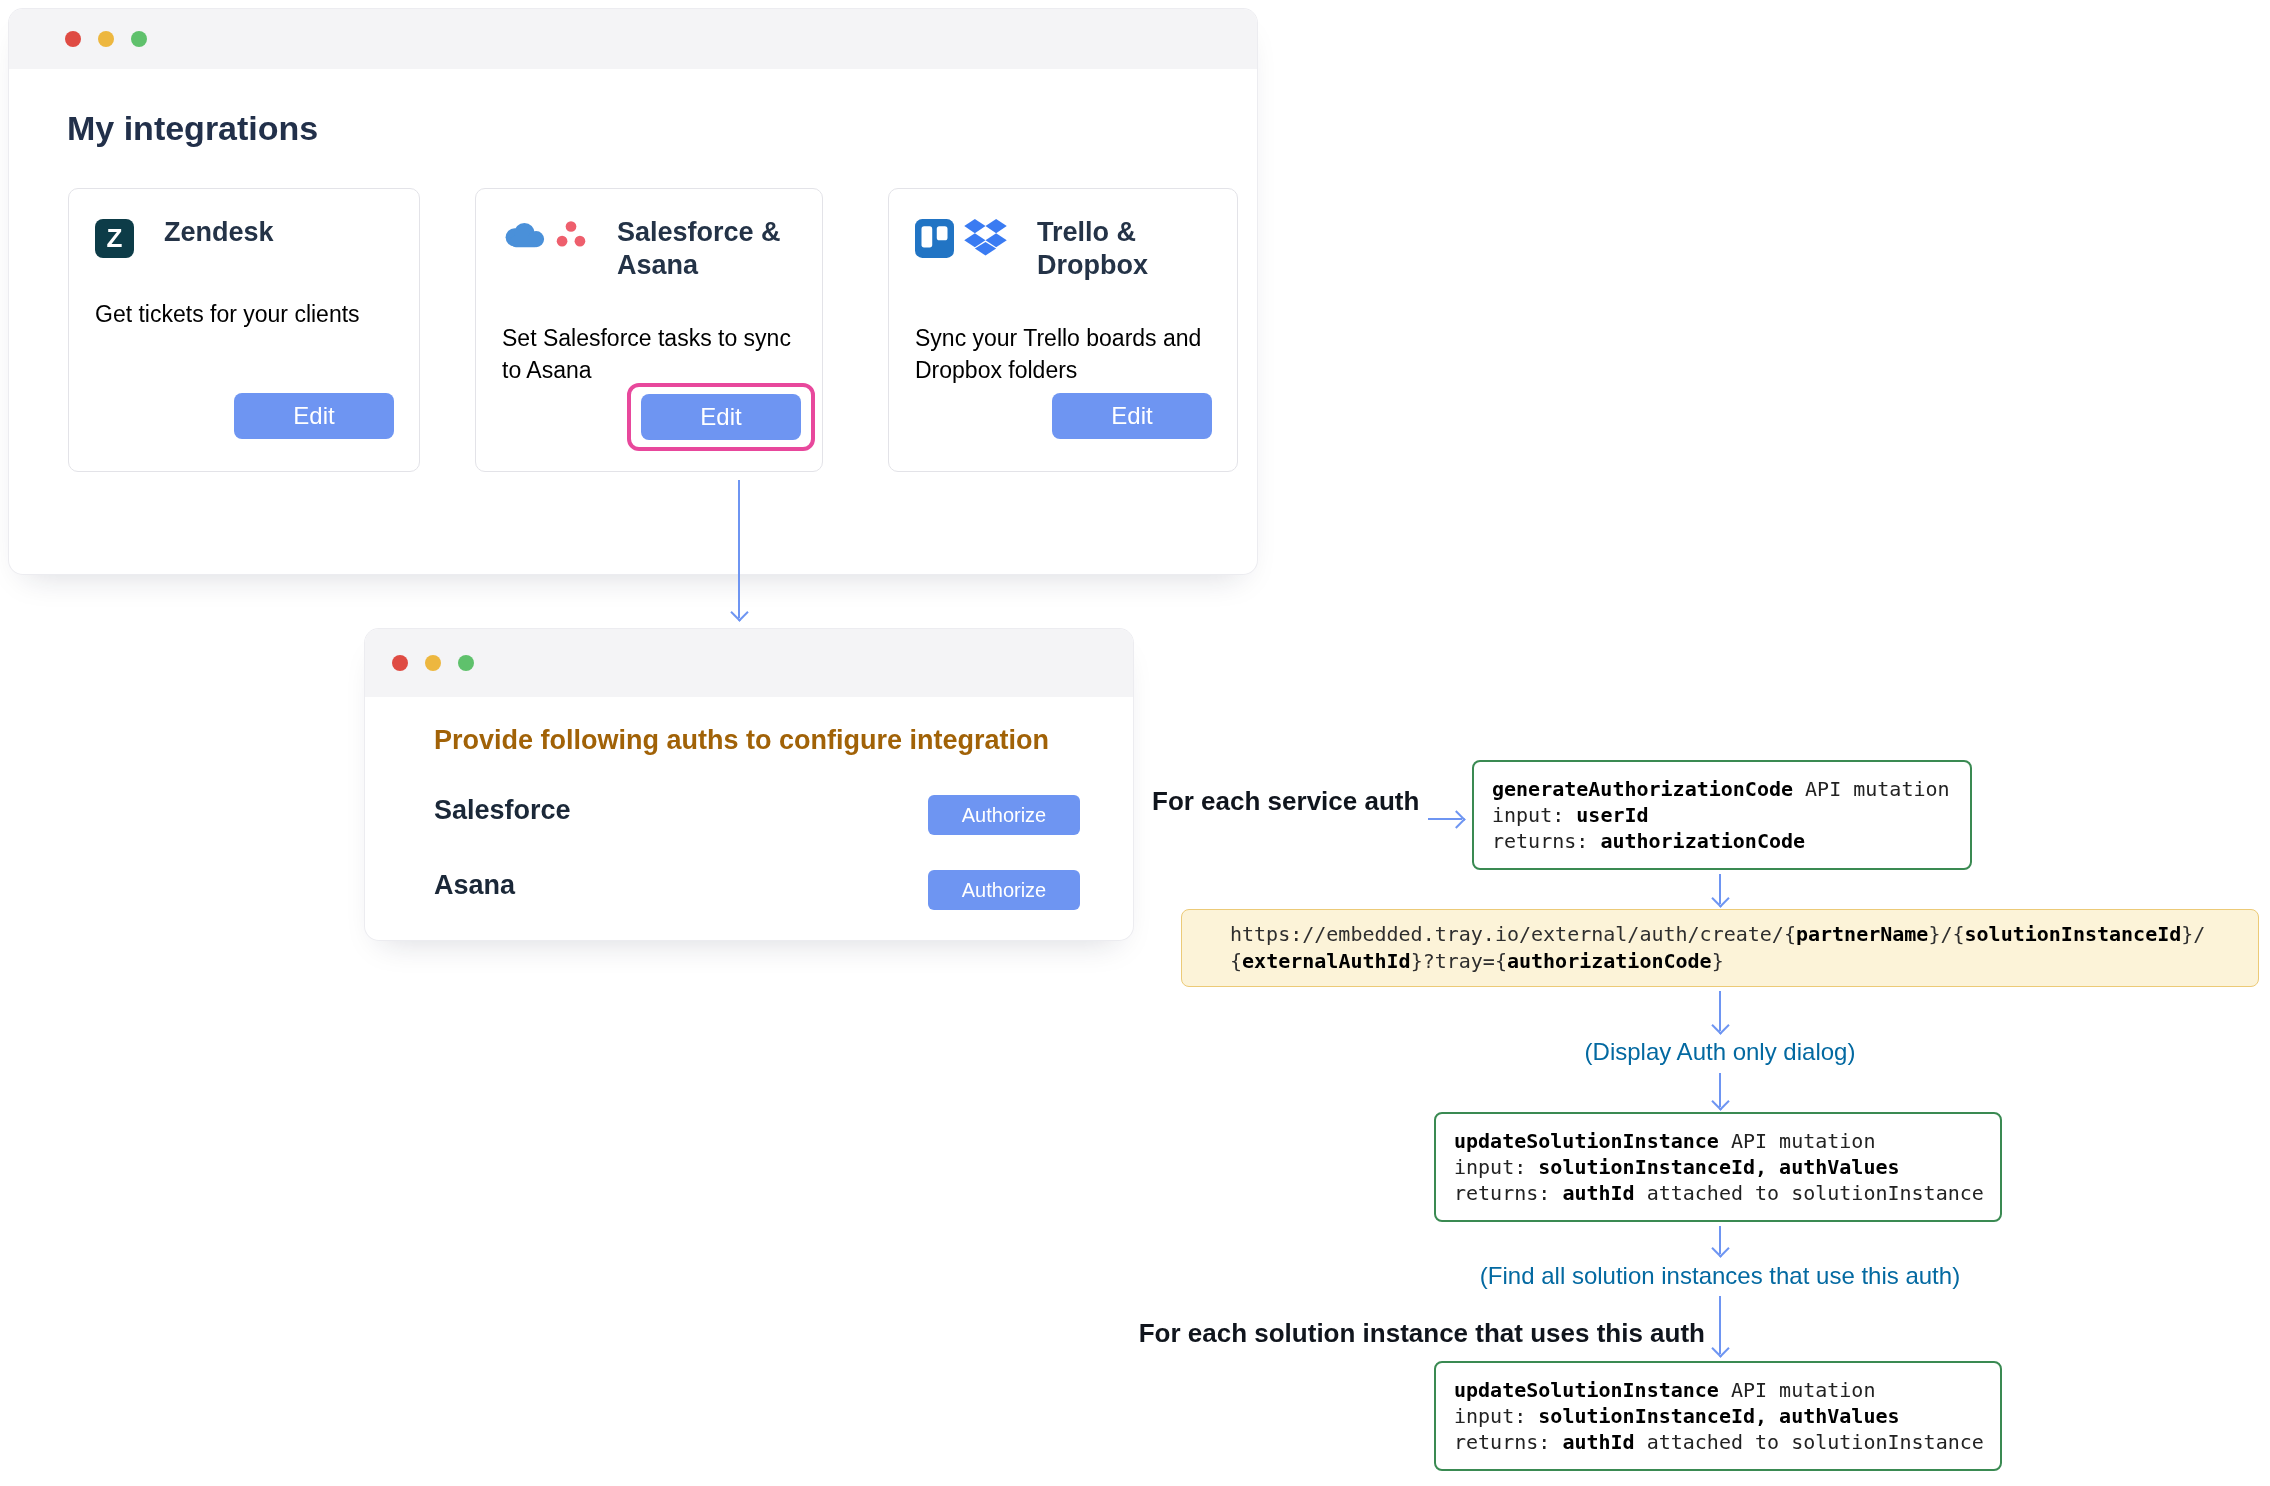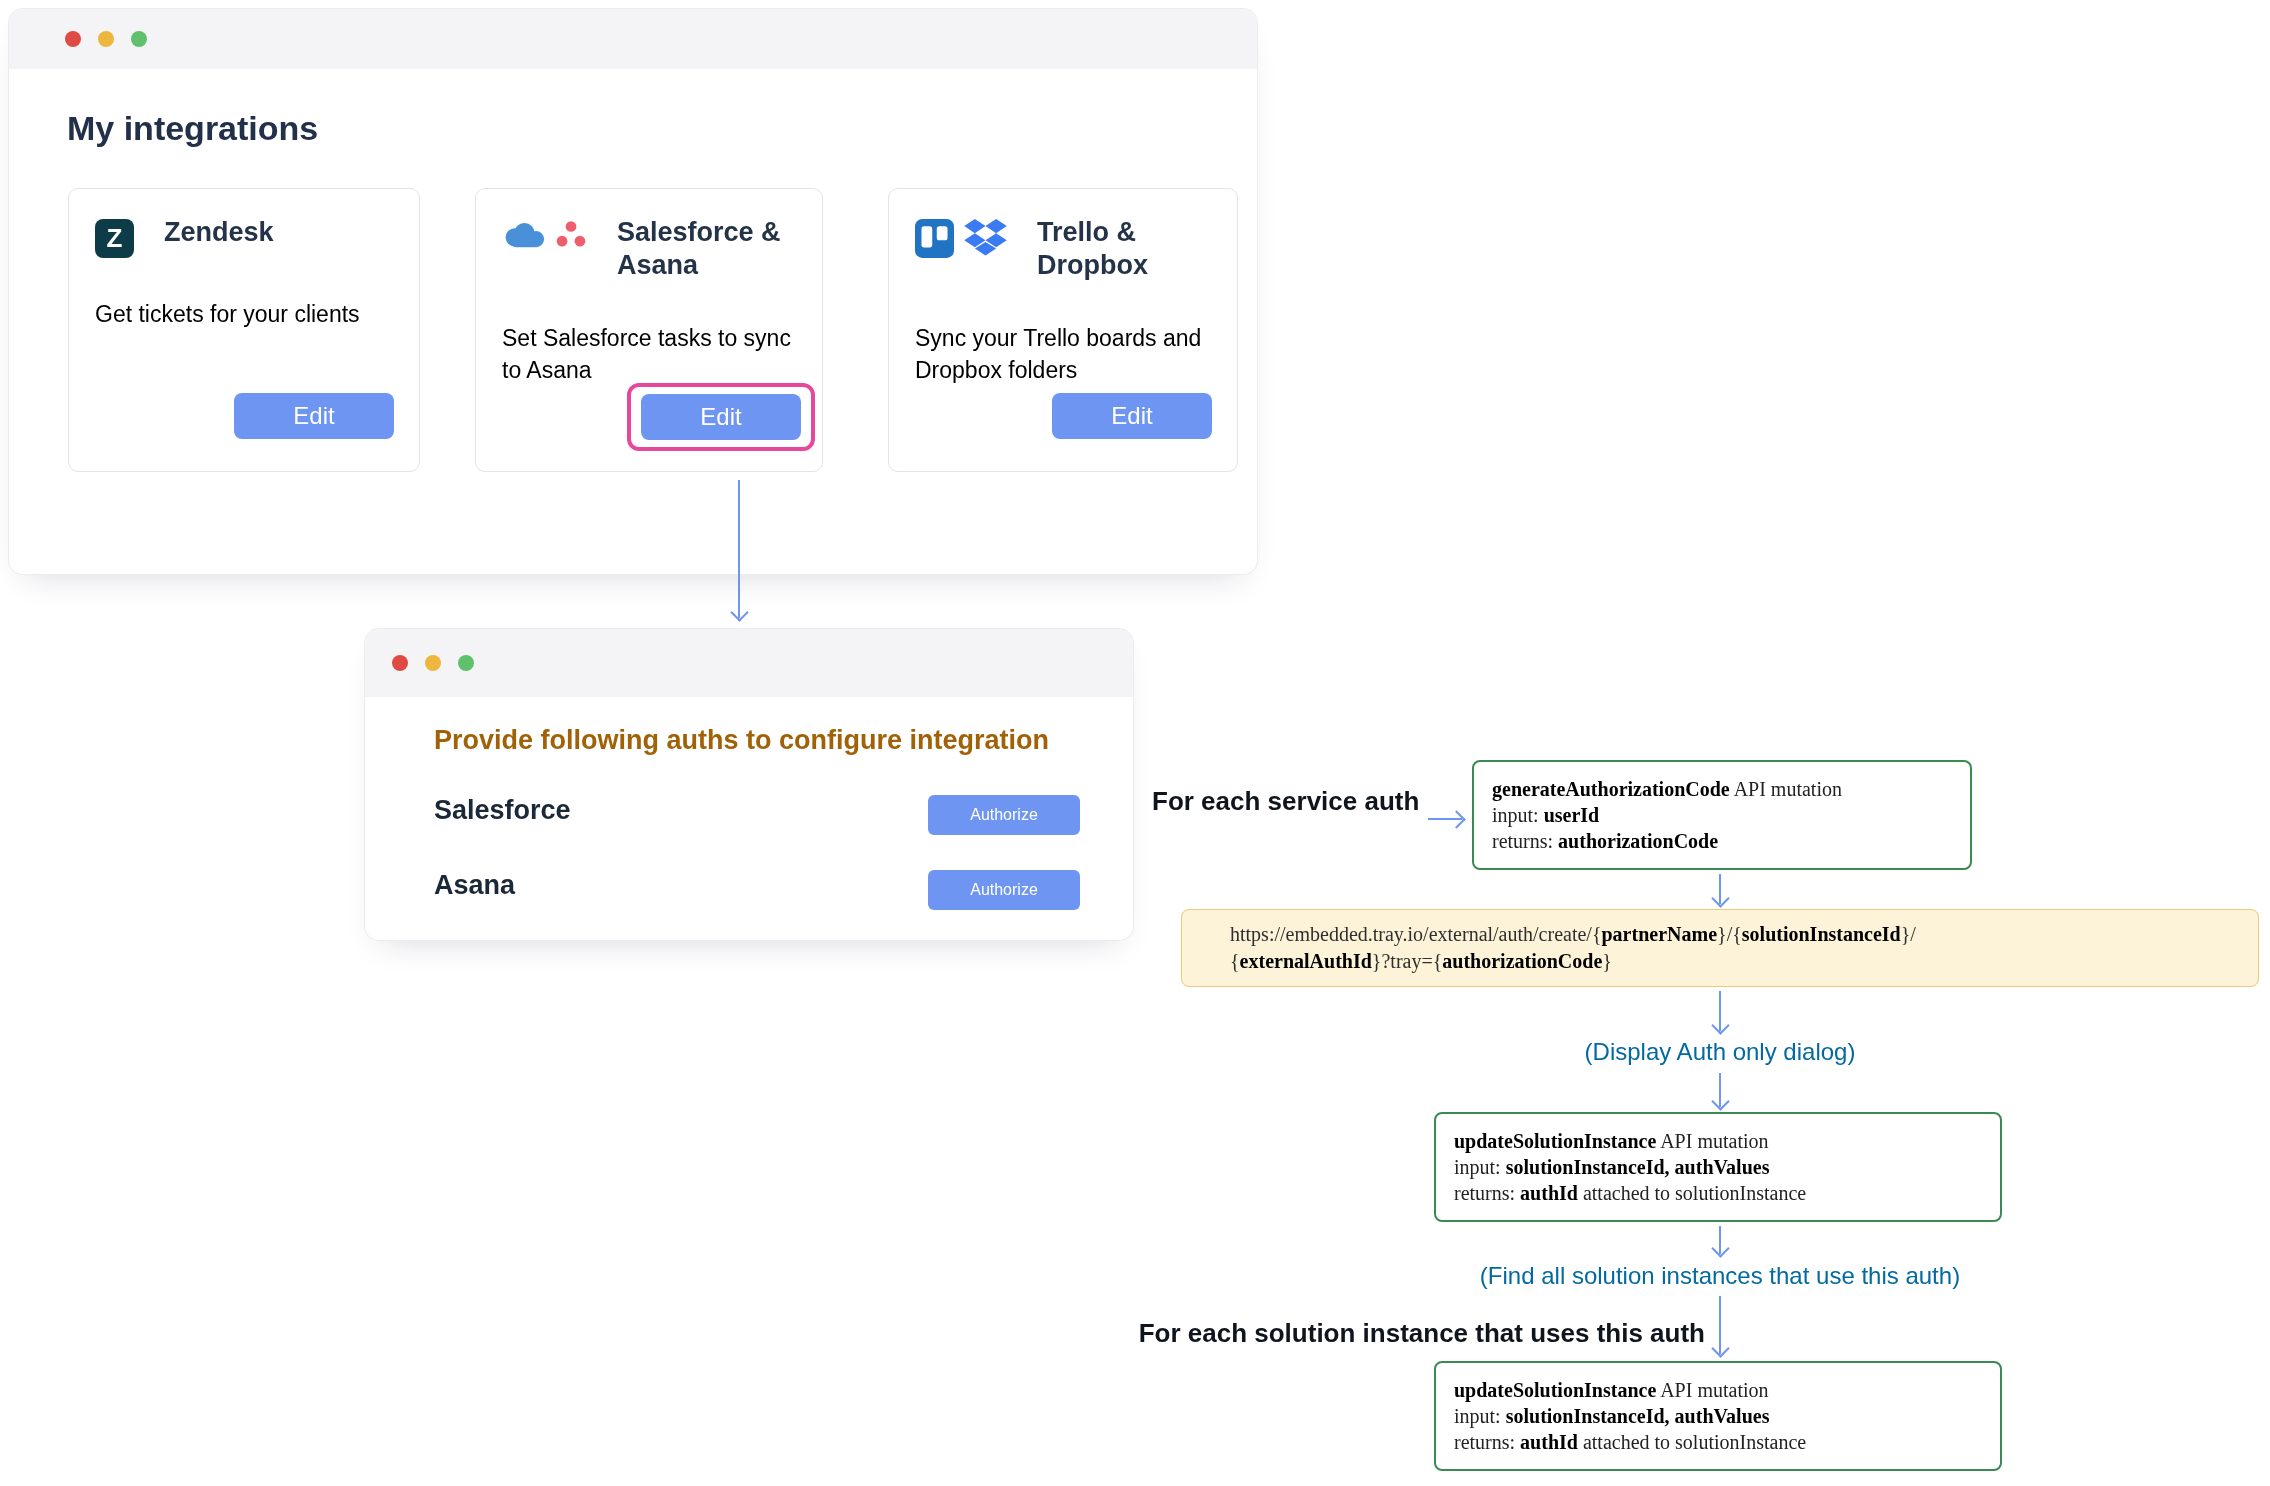--- a/index.html
+++ b/index.html
@@ -41,35 +41,35 @@
   .btn { border:none; cursor:pointer; background:#6e95f2; color:#fff; border-radius:8px;
          font-family:inherit; display:flex; align-items:center; justify-content:center; }
   .edit-btn { position:absolute; right:25px; bottom:32px; width:160px; height:46px; font-size:24px; }
   .highlight-ring { position:absolute; right:7px; bottom:20px; border:4px solid #e8489c;
                     border-radius:12px; padding:7px 10px; background:#fff; }
   .highlight-ring .edit-btn { position:static; }
 
   
   .auth-title { position:absolute; left:69px; top:96px; font-size:27px; font-weight:700; color:#a16207; }
   .auth-label { position:absolute; left:69px; font-size:27px; font-weight:600; color:#1b2838; }
-  .auth-btn { position:absolute; left:563px; width:152px; height:40px; font-size:16px; border-radius:6px; }
+  .auth-btn { position:absolute; left:563px; width:152px; height:40px; font-size:20px; border-radius:6px; }
 
   
   .varrow { position:absolute; width:2px; background:#6e95f2; }
   .varrow::after { content:""; position:absolute; left:-5px; bottom:-1px; width:11px; height:11px;
                    border-right:2px solid #6e95f2; border-bottom:2px solid #6e95f2; transform:rotate(45deg); }
   .harrow { position:absolute; height:2px; background:#6e95f2; }
   .harrow::after { content:""; position:absolute; top:-5px; right:-1px; width:11px; height:11px;
                    border-right:2px solid #6e95f2; border-top:2px solid #6e95f2; transform:rotate(45deg); }
 
   
   .code-box { position:absolute; background:#fff; border:2px solid #3a8a52; border-radius:8px;
               padding:14px 18px; font-family:"DejaVu Sans Mono","Liberation Mono",monospace;
               font-size:20px; line-height:26px; color:#222; }
-  .code-box .code-line, .url-box .code-line { white-space:pre;font-family:Liberation Serif, serif; }
+  .code-box .code-line, .url-box .code-line { white-space:pre; }
   .code-box .b, .url-box .b { font-weight:700; color:#000; }
   .url-box { position:absolute; background:#fcf3d8; border:1px solid #ecca77; border-radius:8px;
              padding:11px 20px 11px 48px; font-family:"DejaVu Sans Mono","Liberation Mono",monospace;
              font-size:20px; line-height:27px; color:#2e2e2e; }
   .flow-label { position:absolute; font-size:26px; font-weight:700; color:#10151d; white-space:nowrap; }
   .flow-note { position:absolute; font-size:24px; color:#0369a1; text-align:center; white-space:nowrap; }
 </style>
 </head>
 <body>
 

